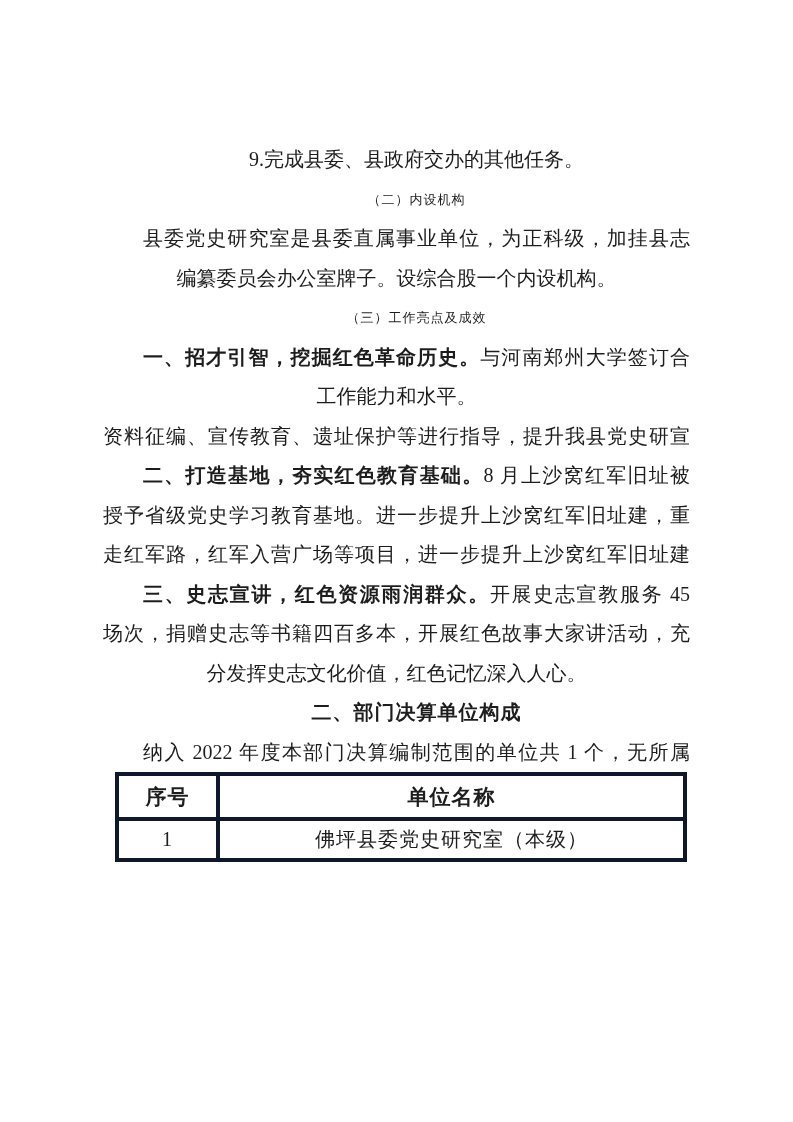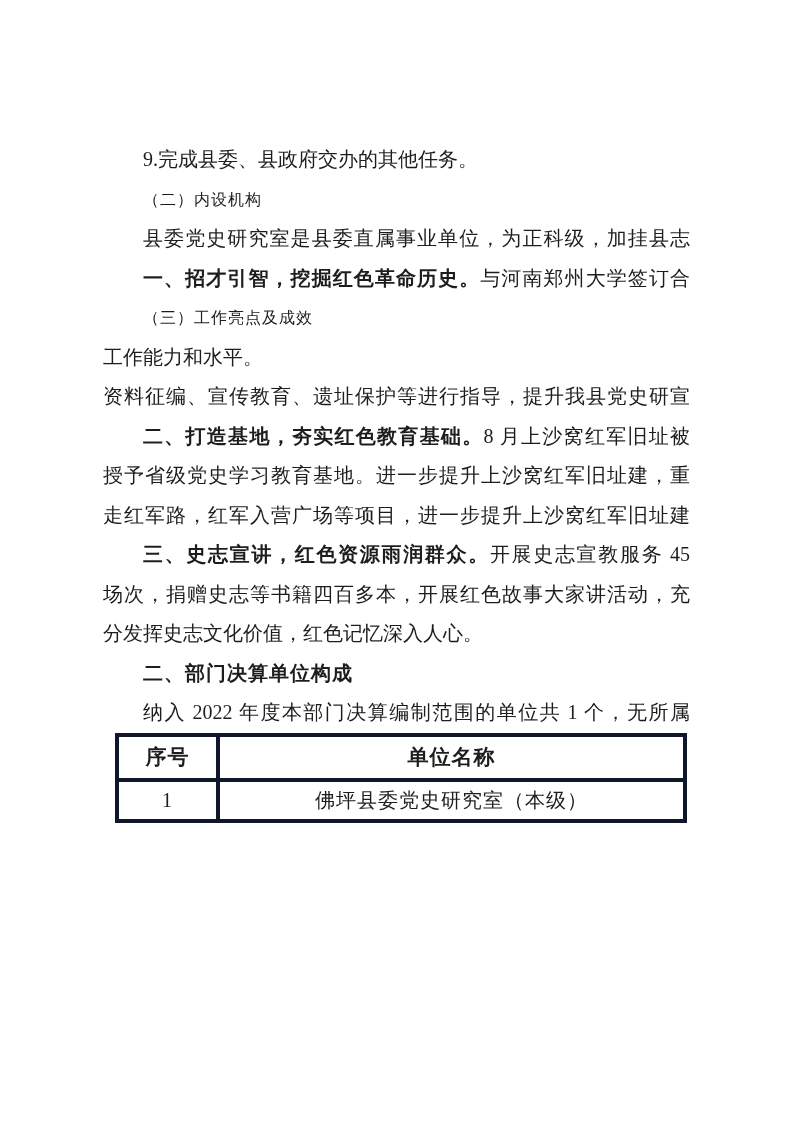--- a/index.html
+++ b/index.html
@@ -17,28 +17,28 @@
   }
   .content {
     position: absolute;
     left: 103px; top: 140px;
     width: 587px;
   }
   .line {
     font-size: 20px;
     line-height: 39.5px;
     height: 39.5px;
-    text-align: left;
+    text-align: center;
     white-space: normal;
     overflow: hidden;
   }
   .line.indent { text-indent: 40px; }
   .line.stretch { text-align: justify; text-align-last: justify; }
   .lead { font-weight: 700; }
-  .kai { font-size: 16px; letter-spacing: 1px; }
+  .kai { font-size: 13px; letter-spacing: 1px; }
   .hei {
     font-family: "Liberation Sans", "DejaVu Sans", sans-serif;
     font-weight: 600;
     letter-spacing: 1px;
   }
   table.unit-table {
     border-collapse: collapse;
     table-layout: fixed;
     width: 572px;
     margin-left: 12px;
@@ -68,26 +68,27 @@
 <body>
 
 <div class="page">
   <div class="content">
 
     <div class="line indent">9.完成县委、县政府交办的其他任务。</div>
 
     <div class="line indent kai">（二）内设机构</div>
 
     <div class="line indent stretch">县委党史研究室是县委直属事业单位，为正科级，加挂县志</div>
+    <div class="line">编纂委员会办公室牌子。设综合股一个内设机构。</div>
+
+    <div class="line indent kai">（三）工作亮点及成效</div>
 
     <div class="line indent stretch">
       <span class="lead">一、招才引智，挖掘红色革命历史。</span><span>与河南郑州大学签订合</span>
     </div>
-
-    <div class="line indent kai">（三）工作亮点及成效</div>
     <div class="line">工作能力和水平。</div>
     <div class="line stretch">资料征编、宣传教育、遗址保护等进行指导，提升我县党史研宣</div>
 
     <div class="line indent stretch">
       <span class="lead">二、打造基地，夯实红色教育基础。</span><span>8 月上沙窝红军旧址被</span>
     </div>
     <div class="line stretch">授予省级党史学习教育基地。进一步提升上沙窝红军旧址建，重</div>
     <div class="line stretch">走红军路，红军入营广场等项目，进一步提升上沙窝红军旧址建</div>
 
     <div class="line indent stretch">

